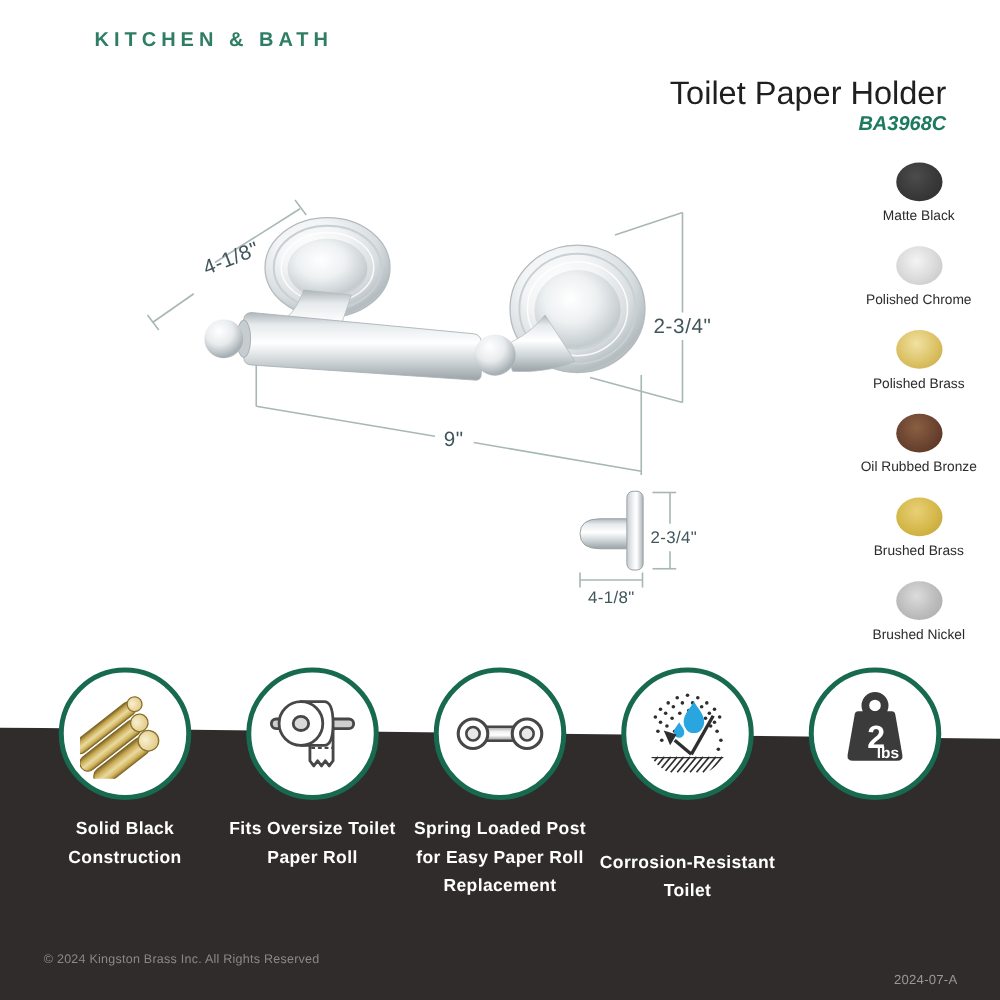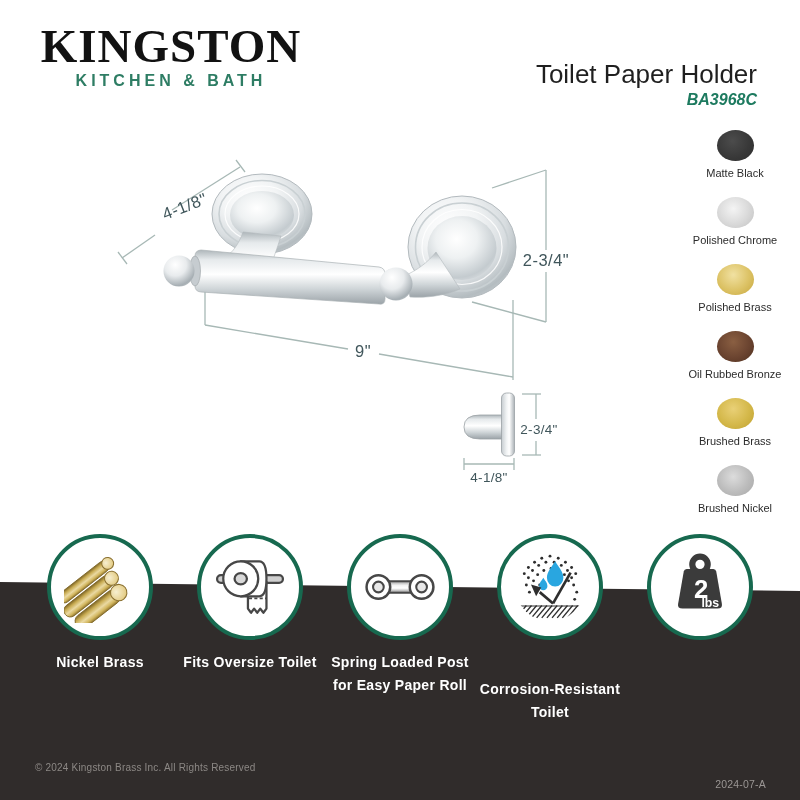--- a/index.html
+++ b/index.html
@@ -72,21 +72,20 @@
     position:absolute; right:34px; top:778px; z-index:3;
     font-size:10.5px; color:#9A9694; letter-spacing:.2px;
   }
 </style>
 </head>
 <body>
 
 <div class="dark-section"></div>
 
 <div class="logo">
-  <div class="logo-word">KINGSTON</div>
   <div class="logo-tag">KITCHEN &amp; BATH</div>
 </div>
 
 <div class="title-block">
   <div class="page-title">Toilet Paper Holder</div>
   <div class="model-no">BA3968C</div>
 </div>
 
 <div class="finishes">
   <div class="finish-item">
@@ -327,28 +326,31 @@
 <div class="badge-circle b5">
   <svg width="72" height="72" viewBox="0 0 70 70">
     <circle cx="35" cy="13" r="7.5" fill="none" stroke="#3b3b3b" stroke-width="6"></circle>
     <path d="M22,17.5 L48,17.5 Q50.3,17.5 50.8,20 L56.3,51.5 Q57,56 52,56 L18,56 Q13,56 13.7,51.5 L19.2,20 Q19.7,17.5 22,17.5 Z" fill="#3b3b3b"></path>
     <text x="36" y="46" text-anchor="middle" fill="#ffffff" font-size="25" font-weight="bold" font-family="Liberation Sans, sans-serif">2</text>
     <text x="45" y="54" text-anchor="middle" fill="#ffffff" font-size="12" font-weight="bold" font-family="Liberation Sans, sans-serif">lbs</text>
   </svg>
 </div>
 
 <div class="badge-label t1">
-  <div>Nickel Brass</div>
+  <div>Solid Black</div>
+  <div>Construction</div>
 </div>
 <div class="badge-label t2">
   <div>Fits Oversize Toilet</div>
+  <div>Paper Roll</div>
 </div>
 <div class="badge-label t3">
   <div>Spring Loaded Post</div>
   <div>for Easy Paper Roll</div>
+  <div>Replacement</div>
 </div>
 <div class="badge-label t4">
   <div>Corrosion-Resistant</div>
   <div>Toilet</div>
 </div>
 <div class="badge-label t5">
 </div>
 
 <div class="footer-copy">© 2024 Kingston Brass Inc. All Rights Reserved</div>
 <div class="footer-rev">2024-07-A</div>

